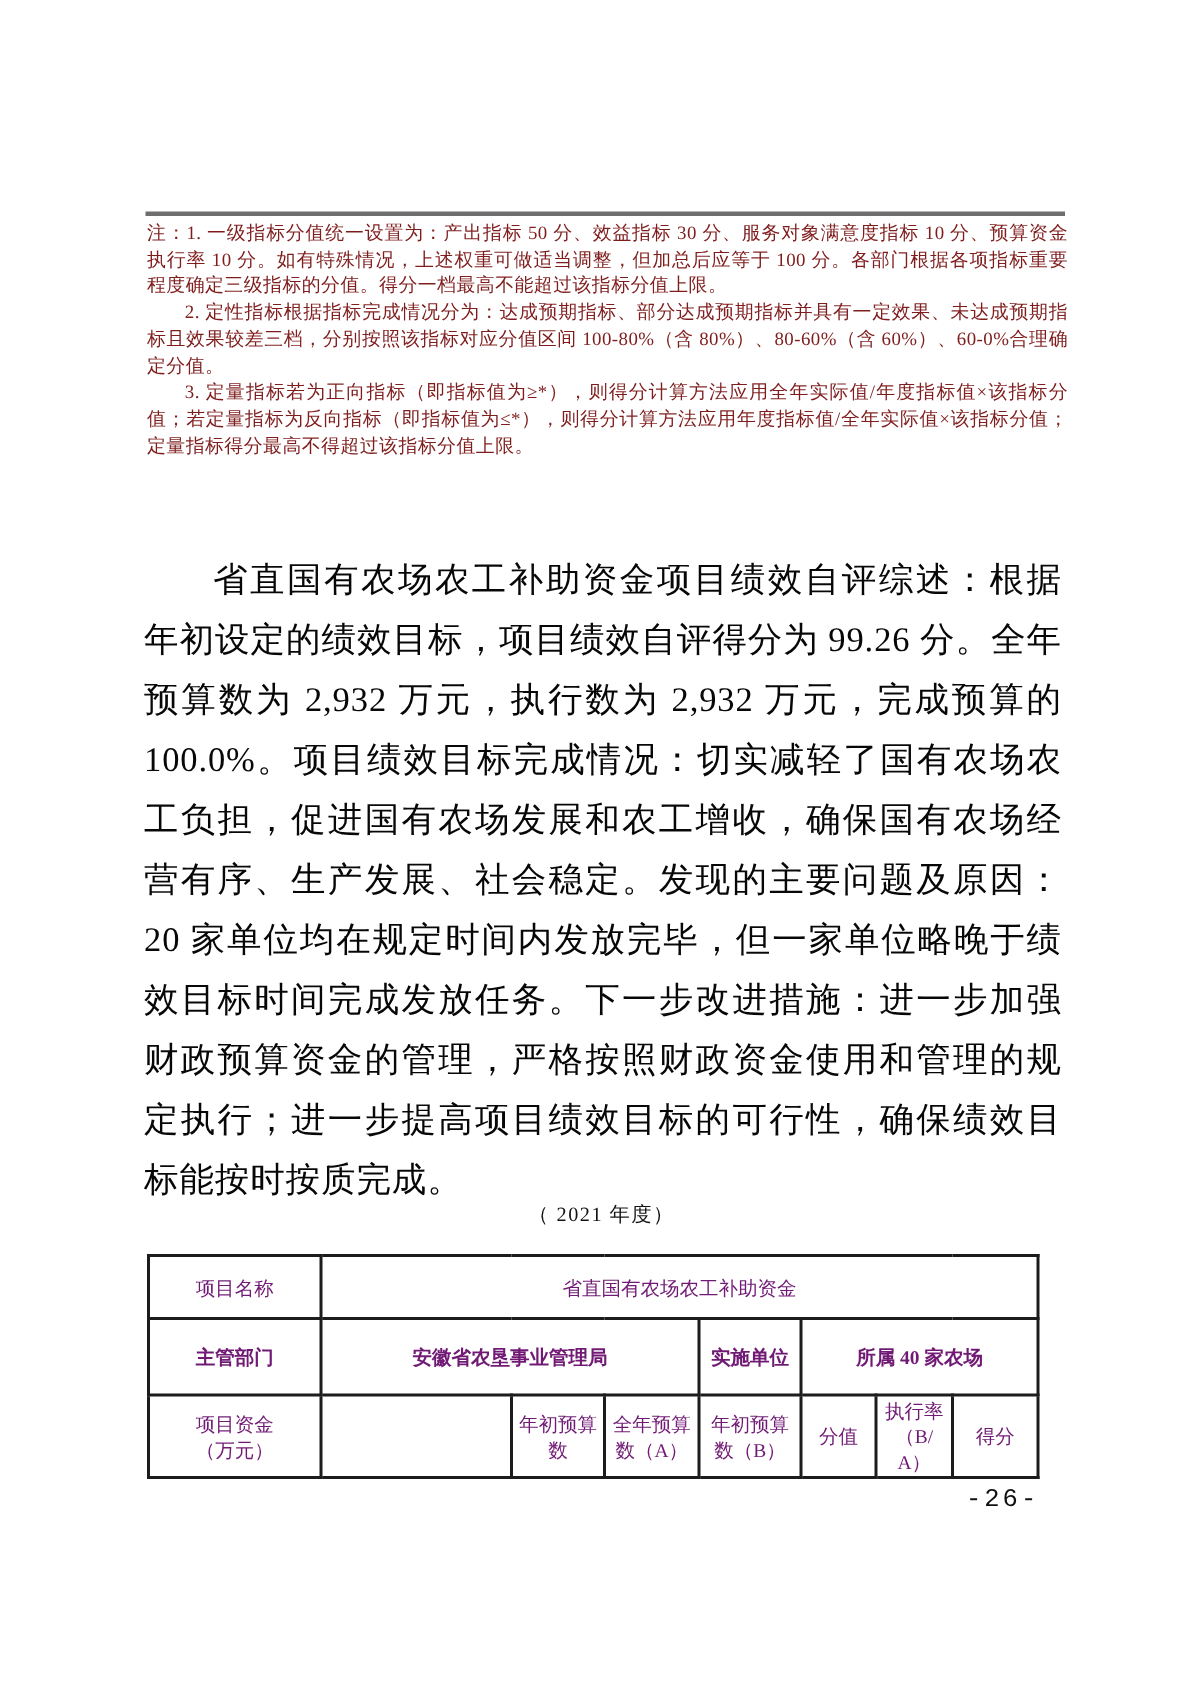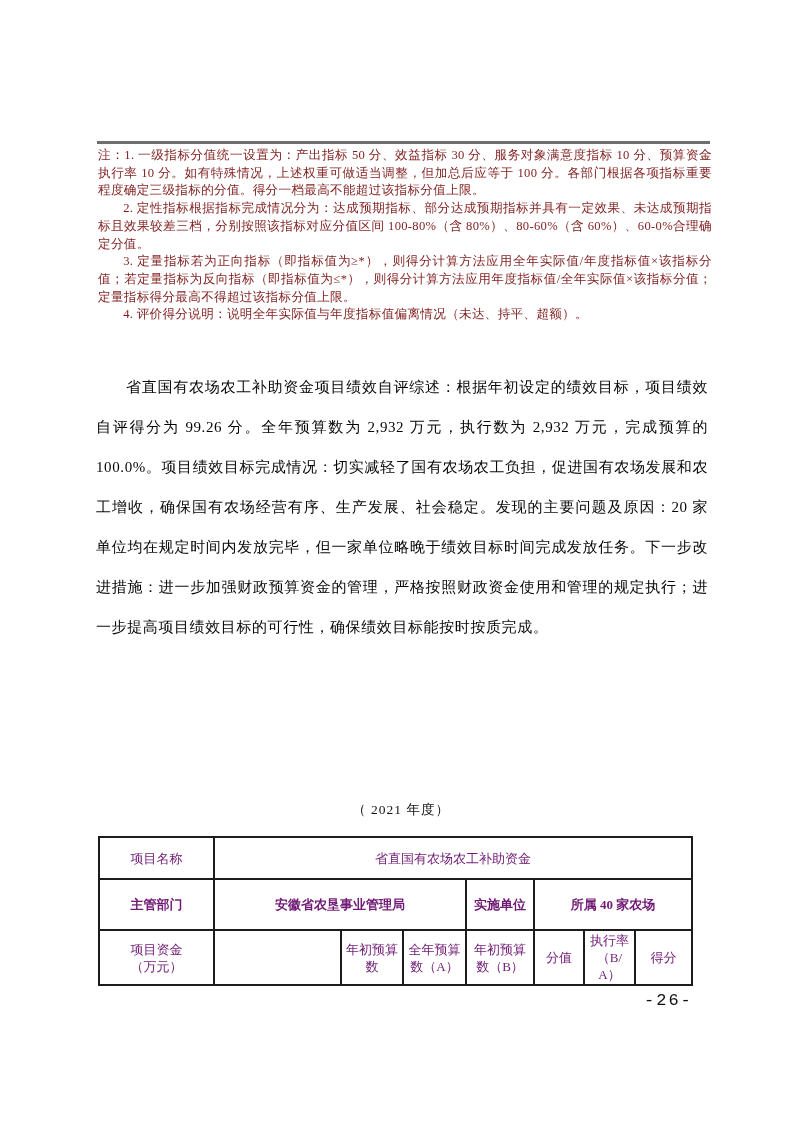--- a/index.html
+++ b/index.html
@@ -14,21 +14,21 @@
   .notes{
     position:absolute;left:98px;top:147px;width:614px;
     font-size:12.6px;line-height:17.7px;text-align:justify;color:#7f1d1d;
     letter-spacing:.3px;
   }
   .notes p{margin:0;}
   .notes p.indent{text-indent:2em;}
 
   .summary{
     position:absolute;left:96px;top:367px;width:612px;
-    font-size:15px;line-height:40px;text-align:justify;text-indent:2em;
+    font-size:23px;line-height:40px;text-align:justify;text-indent:2em;
     color:#070707;letter-spacing:.6px;
   }
 
   .tbl-title{
     position:absolute;left:0;top:763px;width:714px;text-align:center;
     font-family:"Liberation Sans","DejaVu Sans",sans-serif;font-weight:bold;
     font-size:22px;letter-spacing:1px;color:#000;
   }
   .tbl-subtitle{
     position:absolute;left:0;top:801px;width:714px;text-align:center;
@@ -59,21 +59,20 @@
 <body>
 
 <div class="page">
 
   <div class="top-rule"></div>
 
   <div class="notes">
     <p>注：1. 一级指标分值统一设置为：产出指标 50 分、效益指标 30 分、服务对象满意度指标 10 分、预算资金执行率 10 分。如有特殊情况，上述权重可做适当调整，但加总后应等于 100 分。各部门根据各项指标重要程度确定三级指标的分值。得分一档最高不能超过该指标分值上限。</p>
     <p class="indent">2. 定性指标根据指标完成情况分为：达成预期指标、部分达成预期指标并具有一定效果、未达成预期指标且效果较差三档，分别按照该指标对应分值区间 100-80%（含 80%）、80-60%（含 60%）、60-0%合理确定分值。</p>
     <p class="indent">3. 定量指标若为正向指标（即指标值为≥*），则得分计算方法应用全年实际值/年度指标值×该指标分值；若定量指标为反向指标（即指标值为≤*），则得分计算方法应用年度指标值/全年实际值×该指标分值；定量指标得分最高不得超过该指标分值上限。</p>
-    <p class="indent">4. 评价得分说明：说明全年实际值与年度指标值偏离情况（未达、持平、超额）。</p>
   </div>
 
   <div class="summary">省直国有农场农工补助资金项目绩效自评综述：根据年初设定的绩效目标，项目绩效自评得分为 99.26 分。全年预算数为 2,932 万元，执行数为 2,932 万元，完成预算的 100.0%。项目绩效目标完成情况：切实减轻了国有农场农工负担，促进国有农场发展和农工增收，确保国有农场经营有序、生产发展、社会稳定。发现的主要问题及原因：20 家单位均在规定时间内发放完毕，但一家单位略晚于绩效目标时间完成发放任务。下一步改进措施：进一步加强财政预算资金的管理，严格按照财政资金使用和管理的规定执行；进一步提高项目绩效目标的可行性，确保绩效目标能按时按质完成。</div>
 
   <div class="tbl-subtitle">（ 2021 年度）</div>
 
   <table class="eval">
     <colgroup>
       <col style="width:115px">
         <col style="width:127px">

